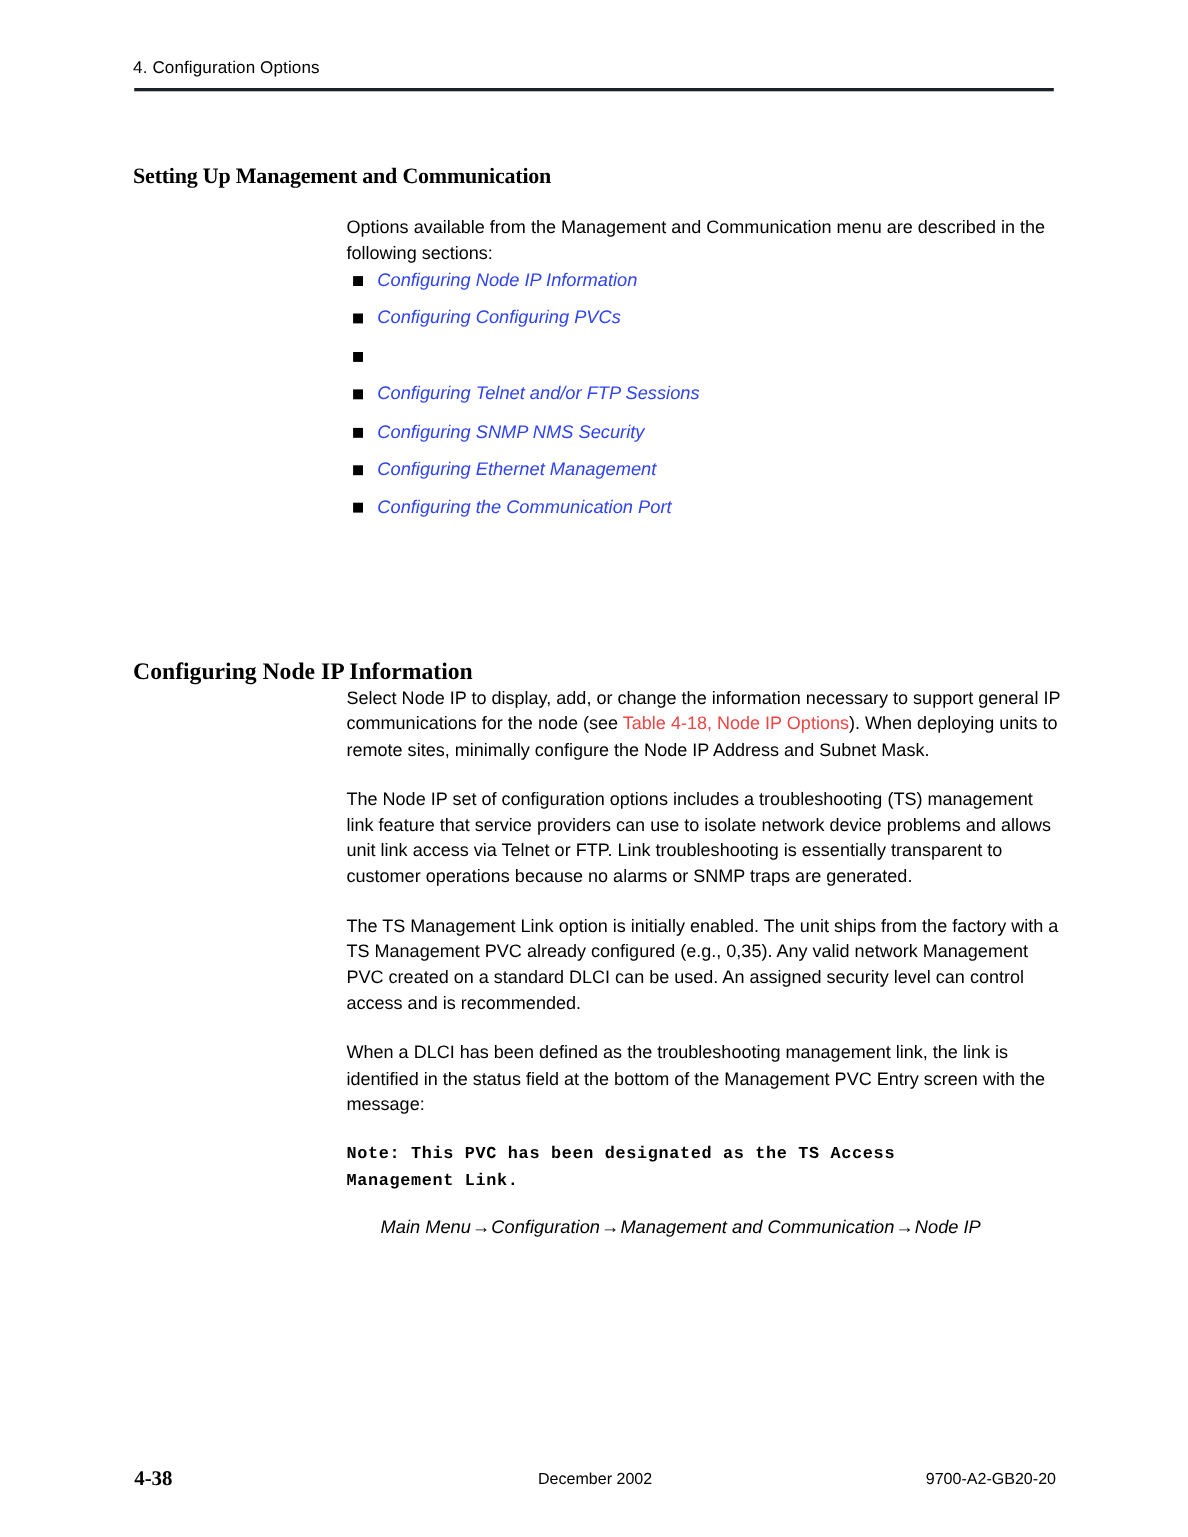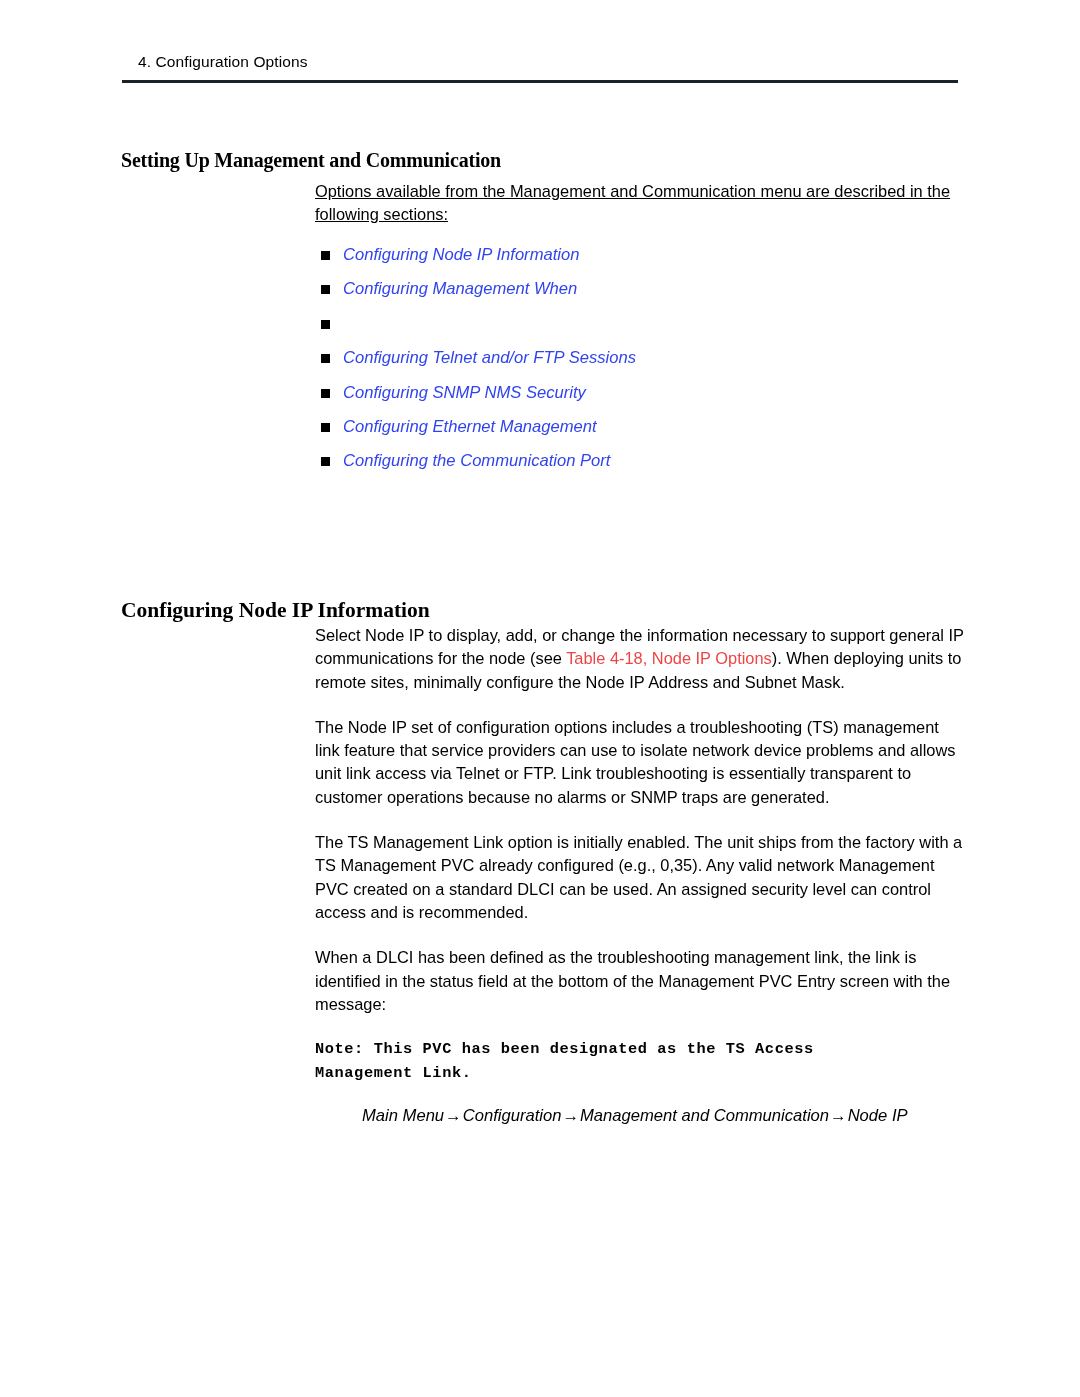--- a/index.html
+++ b/index.html
@@ -13,21 +13,21 @@
     height: 1397px;
     background: #ffffff;
     font-family: "Liberation Sans", sans-serif;
     color: #000000;
     overflow: hidden;
   }
 
   
   .running-header {
     position: absolute;
-    left: 138px;
+    left: 121px;
     top: 52px;
     width: 836px;
   }
   .running-header .chapter-text {
     font-family: "Liberation Sans", sans-serif;
     font-size: 15.5px;
     color: #000;
     letter-spacing: 0.1px;
     display: block;
     line-height: 20px;
@@ -51,23 +51,22 @@
     font-size: 20px;
     letter-spacing: -0.2px;
     color: #000;
     white-space: nowrap;
   }
 
   
   .body-col {
     position: absolute;
     left: 315px;
-    top: 180px;
+    top: 196px;
     width: 648px;
-    text-decoration: underline;
   }
   p.body {
     margin: 0 0 22px 0;
     font-family: "Liberation Sans", sans-serif;
     font-size: 16.4px;
     line-height: 23.3px;
     color: #000;
   }
   p.body.tight { margin-bottom: 0; }
 
@@ -137,21 +136,21 @@
     font-size: 15.3px;
     line-height: 23.5px;
     letter-spacing: 0.6px;
     color: #000;
     margin: 12px 0 20px 0;
     white-space: pre-wrap;
   }
 
   
   .menu-path {
-    margin: 14px 0 0 47px;
+    margin: 14px 0 0 31px;
     font-family: "Liberation Sans", sans-serif;
     font-style: italic;
     font-size: 16.6px;
     line-height: 22px;
     color: #000;
     white-space: nowrap;
   }
   .menu-path .arrow {
     font-style: normal;
     padding: 0 1px;
@@ -209,21 +208,21 @@
     <p class="body tight">Options available from the Management and Communication menu are described in the following sections:</p>
   </div>
 
   <ul class="link-list">
     <li>
       <span class="bullet"></span>
       <span class="link-text">Configuring Node IP Information</span>
     </li>
     <li>
       <span class="bullet"></span>
-      <span class="link-text">Configuring Management When</span>
+      <span class="link-text">Configuring Configuring PVCs</span>
     </li>
     <li>
       <span class="bullet"></span>
     </li>
     <li>
       <span class="bullet"></span>
       <span class="link-text">Configuring Telnet and/or FTP Sessions</span>
     </li>
     <li>
       <span class="bullet"></span>
@@ -252,14 +251,19 @@
     <p class="body">When a DLCI has been defined as the troubleshooting management link, the link is identified in the status field at the bottom of the Management PVC Entry screen with the message:</p>
 
     <div class="note-block">Note: This PVC has been designated as the TS Access
 Management Link.</div>
 
 
     <div class="menu-path"><span>Main Menu</span><span class="arrow">→</span><span>Configuration</span><span class="arrow">→</span><span>Management and Communication</span><span class="arrow">→</span><span>Node IP</span></div>
 
   </div>
 
+  <div class="footer">
+    <span class="page-number">4-38</span>
+    <span class="doc-date">December 2002</span>
+    <span class="doc-number">9700-A2-GB20-20</span>
+  </div>
 
 </div>
 
 </body></html>

